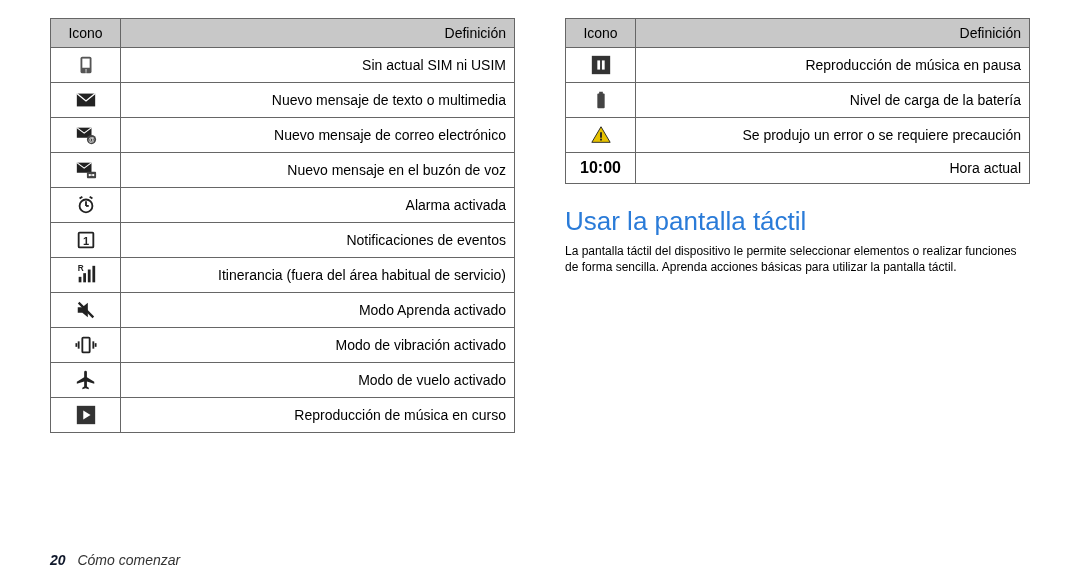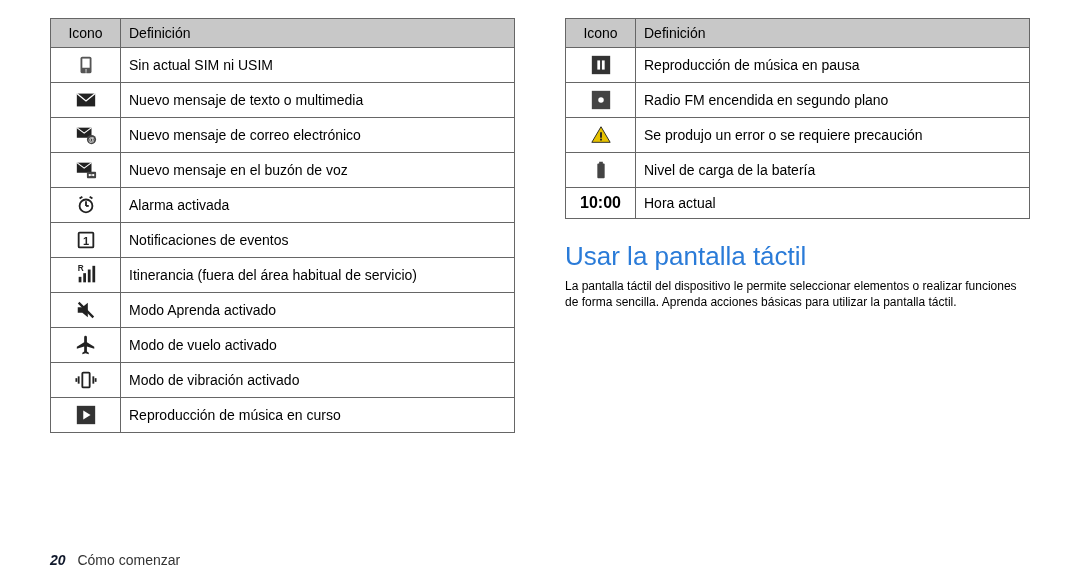--- a/index.html
+++ b/index.html
@@ -1,30 +1,30 @@
 <!DOCTYPE html>
 <html><head>
 <meta charset="utf-8">
 <style>
   * { box-sizing: border-box; margin: 0; padding: 0; }
   html, body { width: 1080px; height: 586px; background: #fff; font-family: "Segoe UI", Arial, sans-serif; }
   .page { position: relative; width: 1080px; height: 586px; padding: 18px 50px 0 50px; }
   .columns { display: flex; gap: 50px; }
   .col { width: 470px; }
   table { width: 100%; border-collapse: collapse; font-size: 14px; }
-  th, td { border: 1px solid #666; padding: 6px 8px; text-align: left; vertical-align: middle; }
+  th, td { border: 1px solid #666; padding: 6px 8px; text-align: right; vertical-align: middle; }
   th { background: #c8c8c8; font-weight: normal; }
   th.icon-col, td.icon-cell { width: 70px; text-align: center; }
   td.icon-cell svg { width: 22px; height: 22px; display: block; margin: 0 auto; }
   .time-text { font-weight: bold; font-size: 16px; }
   h2.section { color: #2a7bd8; font-size: 26px; font-weight: normal; margin: 22px 0 6px 0; }
   p.body { font-size: 12px; line-height: 1.35; }
   .footer { position: absolute; left: 50px; bottom: 18px; font-size: 14px; color: #333; }
   .footer .pnum { color: #0f172a; font-style: italic; font-weight: bold; margin-right: 8px; }
-  .footer .chap { }
+  .footer .chap { font-style: italic; }
 </style>
 </head>
 <body>
 
 <div class="page">
   <div class="columns">
 
     <div class="col">
       <table>
         <thead>
@@ -115,40 +115,40 @@
               <svg viewBox="0 0 24 24">
                   <polygon points="3,9 8,9 14,4 14,20 8,15 3,15" fill="#222"></polygon>
                   <line x1="4" y1="4" x2="20" y2="20" stroke="#222" stroke-width="2.5"></line>
                 </svg>
             </td>
             <td>Modo Aprenda activado</td>
           </tr>
           <tr>
             <td class="icon-cell">
               <svg viewBox="0 0 24 24">
-                  <path d="M21 16v-2l-8-5V3.5a1.5 1.5 0 0 0-3 0V9l-8 5v2l8-2.5V19l-2 1.5V22l3.5-1 3.5 1v-1.5L13 19v-5.5l8 2.5z" fill="#222"></path>
-                </svg>
-            </td>
-            <td>Modo de vuelo activado</td>
-          </tr>
-          <tr>
-            <td class="icon-cell">
-              <svg viewBox="0 0 24 24">
                   <rect x="8" y="4" width="8" height="16" rx="1" fill="none" stroke="#222" stroke-width="2"></rect>
                   <line x1="4" y1="8" x2="4" y2="16" stroke="#222" stroke-width="2"></line>
                   <line x1="1.5" y1="10" x2="1.5" y2="14" stroke="#222" stroke-width="2"></line>
                   <line x1="20" y1="8" x2="20" y2="16" stroke="#222" stroke-width="2"></line>
                   <line x1="22.5" y1="10" x2="22.5" y2="14" stroke="#222" stroke-width="2"></line>
                 </svg>
             </td>
             <td>Modo de vibración activado</td>
           </tr>
           <tr>
             <td class="icon-cell">
               <svg viewBox="0 0 24 24">
+                  <path d="M21 16v-2l-8-5V3.5a1.5 1.5 0 0 0-3 0V9l-8 5v2l8-2.5V19l-2 1.5V22l3.5-1 3.5 1v-1.5L13 19v-5.5l8 2.5z" fill="#222"></path>
+                </svg>
+            </td>
+            <td>Modo de vuelo activado</td>
+          </tr>
+          <tr>
+            <td class="icon-cell">
+              <svg viewBox="0 0 24 24">
                   <rect x="2" y="2" width="20" height="20" fill="#333"></rect>
                   <polygon points="9,7 9,17 17,12" fill="#fff"></polygon>
                 </svg>
             </td>
             <td>Reproducción de música en curso</td>
           </tr>
         </tbody>
       </table>
     </div>
 
@@ -167,44 +167,35 @@
                   <rect x="2" y="2" width="20" height="20" fill="#333"></rect>
                   <rect x="8" y="7" width="3" height="10" fill="#fff"></rect>
                   <rect x="13" y="7" width="3" height="10" fill="#fff"></rect>
                 </svg>
             </td>
             <td>Reproducción de música en pausa</td>
           </tr>
           <tr>
             <td class="icon-cell">
               <svg viewBox="0 0 24 24">
-                  <rect x="2" y="2" width="20" height="20" fill="#444"></rect>
-                  <circle cx="12" cy="12" r="3" fill="#fff"></circle>
-                </svg>
-            </td>
-            <td>Radio FM encendida en segundo plano</td>
+                  <rect x="8" y="5" width="8" height="16" rx="1" fill="#444"></rect>
+                  <rect x="10" y="3" width="4" height="3" fill="#444"></rect>
+                </svg>
+            </td>
+            <td>Nivel de carga de la batería</td>
           </tr>
           <tr>
             <td class="icon-cell">
               <svg viewBox="0 0 24 24">
                   <polygon points="12,3 22,20 2,20" fill="#e6c200" stroke="#222" stroke-width="1"></polygon>
                   <rect x="11" y="9" width="2" height="6" fill="#222"></rect>
                   <rect x="11" y="16" width="2" height="2" fill="#222"></rect>
                 </svg>
             </td>
             <td>Se produjo un error o se requiere precaución</td>
-          </tr>
-          <tr>
-            <td class="icon-cell">
-              <svg viewBox="0 0 24 24">
-                  <rect x="8" y="5" width="8" height="16" rx="1" fill="#444"></rect>
-                  <rect x="10" y="3" width="4" height="3" fill="#444"></rect>
-                </svg>
-            </td>
-            <td>Nivel de carga de la batería</td>
           </tr>
           <tr>
             <td class="icon-cell">
               <span class="time-text">10:00</span>
             </td>
             <td>Hora actual</td>
           </tr>
         </tbody>
       </table>
 

